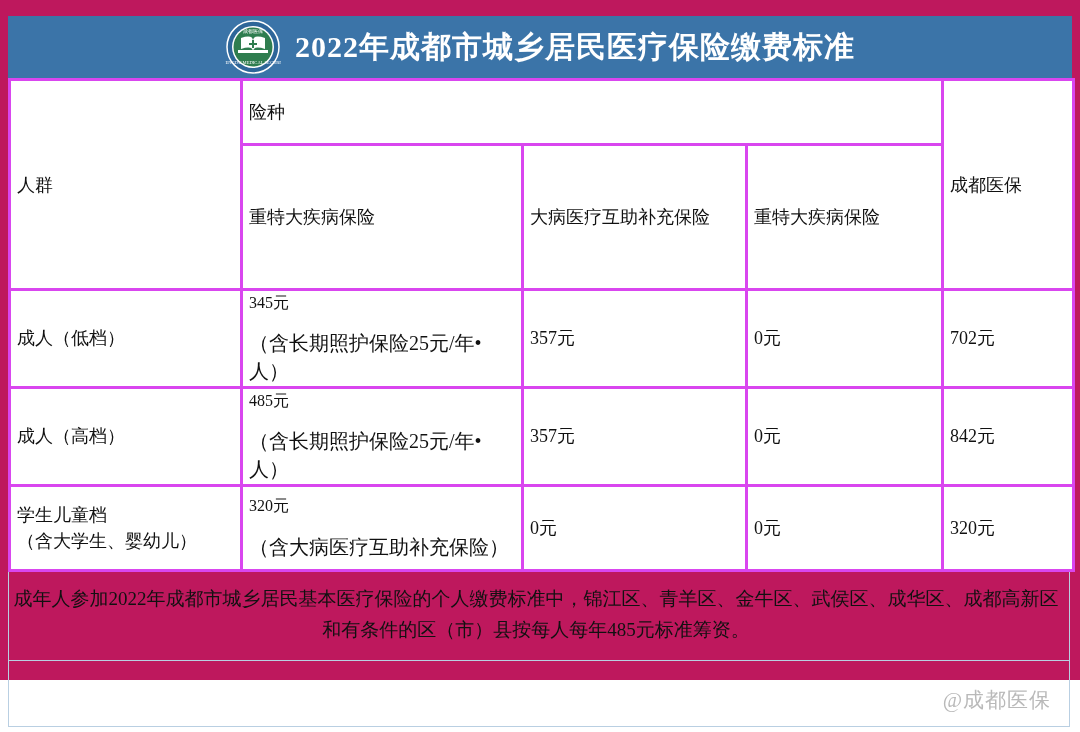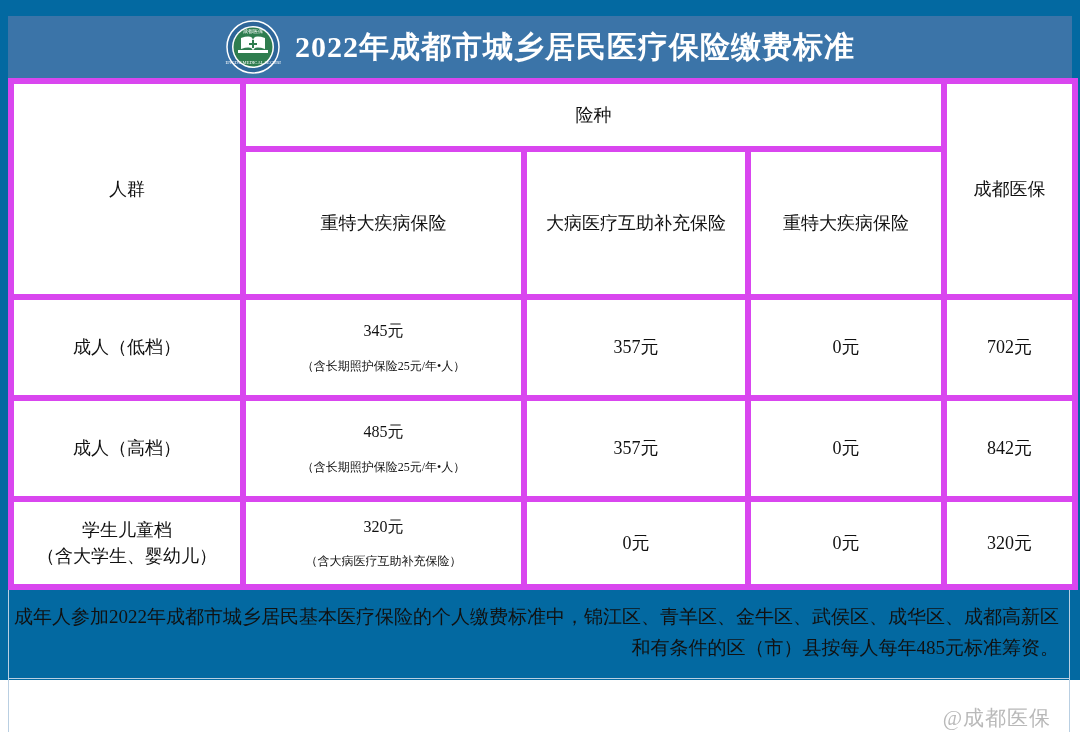--- a/index.html
+++ b/index.html
@@ -11,21 +11,21 @@
     width: 1080px;
     height: 732px;
     font-family: "Liberation Sans", sans-serif;
     color: #1a1a1a;
     overflow: hidden;
   }
   .page {
     position: relative;
     width: 1080px;
     height: 680px;
-    background: #0369a1;
+    background: #be185d;
   }
 
   
   .header {
     position: absolute;
     left: 8px;
     top: 16px;
     width: 1064px;
     height: 62px;
     background: #3b74a8;
@@ -60,22 +60,22 @@
     top: 78px;
     width: 1064px;
   }
   table.main {
     border-collapse: collapse;
     width: 1064px;
     table-layout: fixed;
     background: #ffffff;
   }
   table.main td, table.main th {
-    border: 6px solid #d946ef;
-    text-align: center;
+    border: 3px solid #d946ef;
+    text-align: left;
     vertical-align: middle;
     font-family: "Liberation Serif", serif;
     color: #111111;
     font-size: 18px;
     padding: 0 6px;
   }
   .th-group {
     height: 62px;
     font-size: 19px;
   }
@@ -97,21 +97,21 @@
     height: 95px;
   }
   .row-body.last td {
     height: 82px;
   }
   .cell-main {
     font-size: 16px;
     line-height: 1.35;
   }
   .cell-sub {
-    font-size: 12px;
+    font-size: 20px;
     line-height: 1.4;
     display: block;
     margin-top: 16px;
   }
   .red {
     color: #e8291c;
   }
   .people-cell {
     font-size: 19px;
     line-height: 1.45;
@@ -121,21 +121,21 @@
   .note {
     border: 1px solid #b9cfe2;
     border-top: none;
     width: 1062px;
     box-sizing: border-box;
     padding: 12px 10px 14px 4px;
     font-family: "Liberation Serif", serif;
     font-size: 19px;
     line-height: 1.62;
     color: #111111;
-    text-align: right;
+    text-align: center;
   }
   .footer {
     border: 1px solid #b9cfe2;
     border-top: none;
     width: 1062px;
     box-sizing: border-box;
     height: 66px;
     position: relative;
   }
   .watermark {

